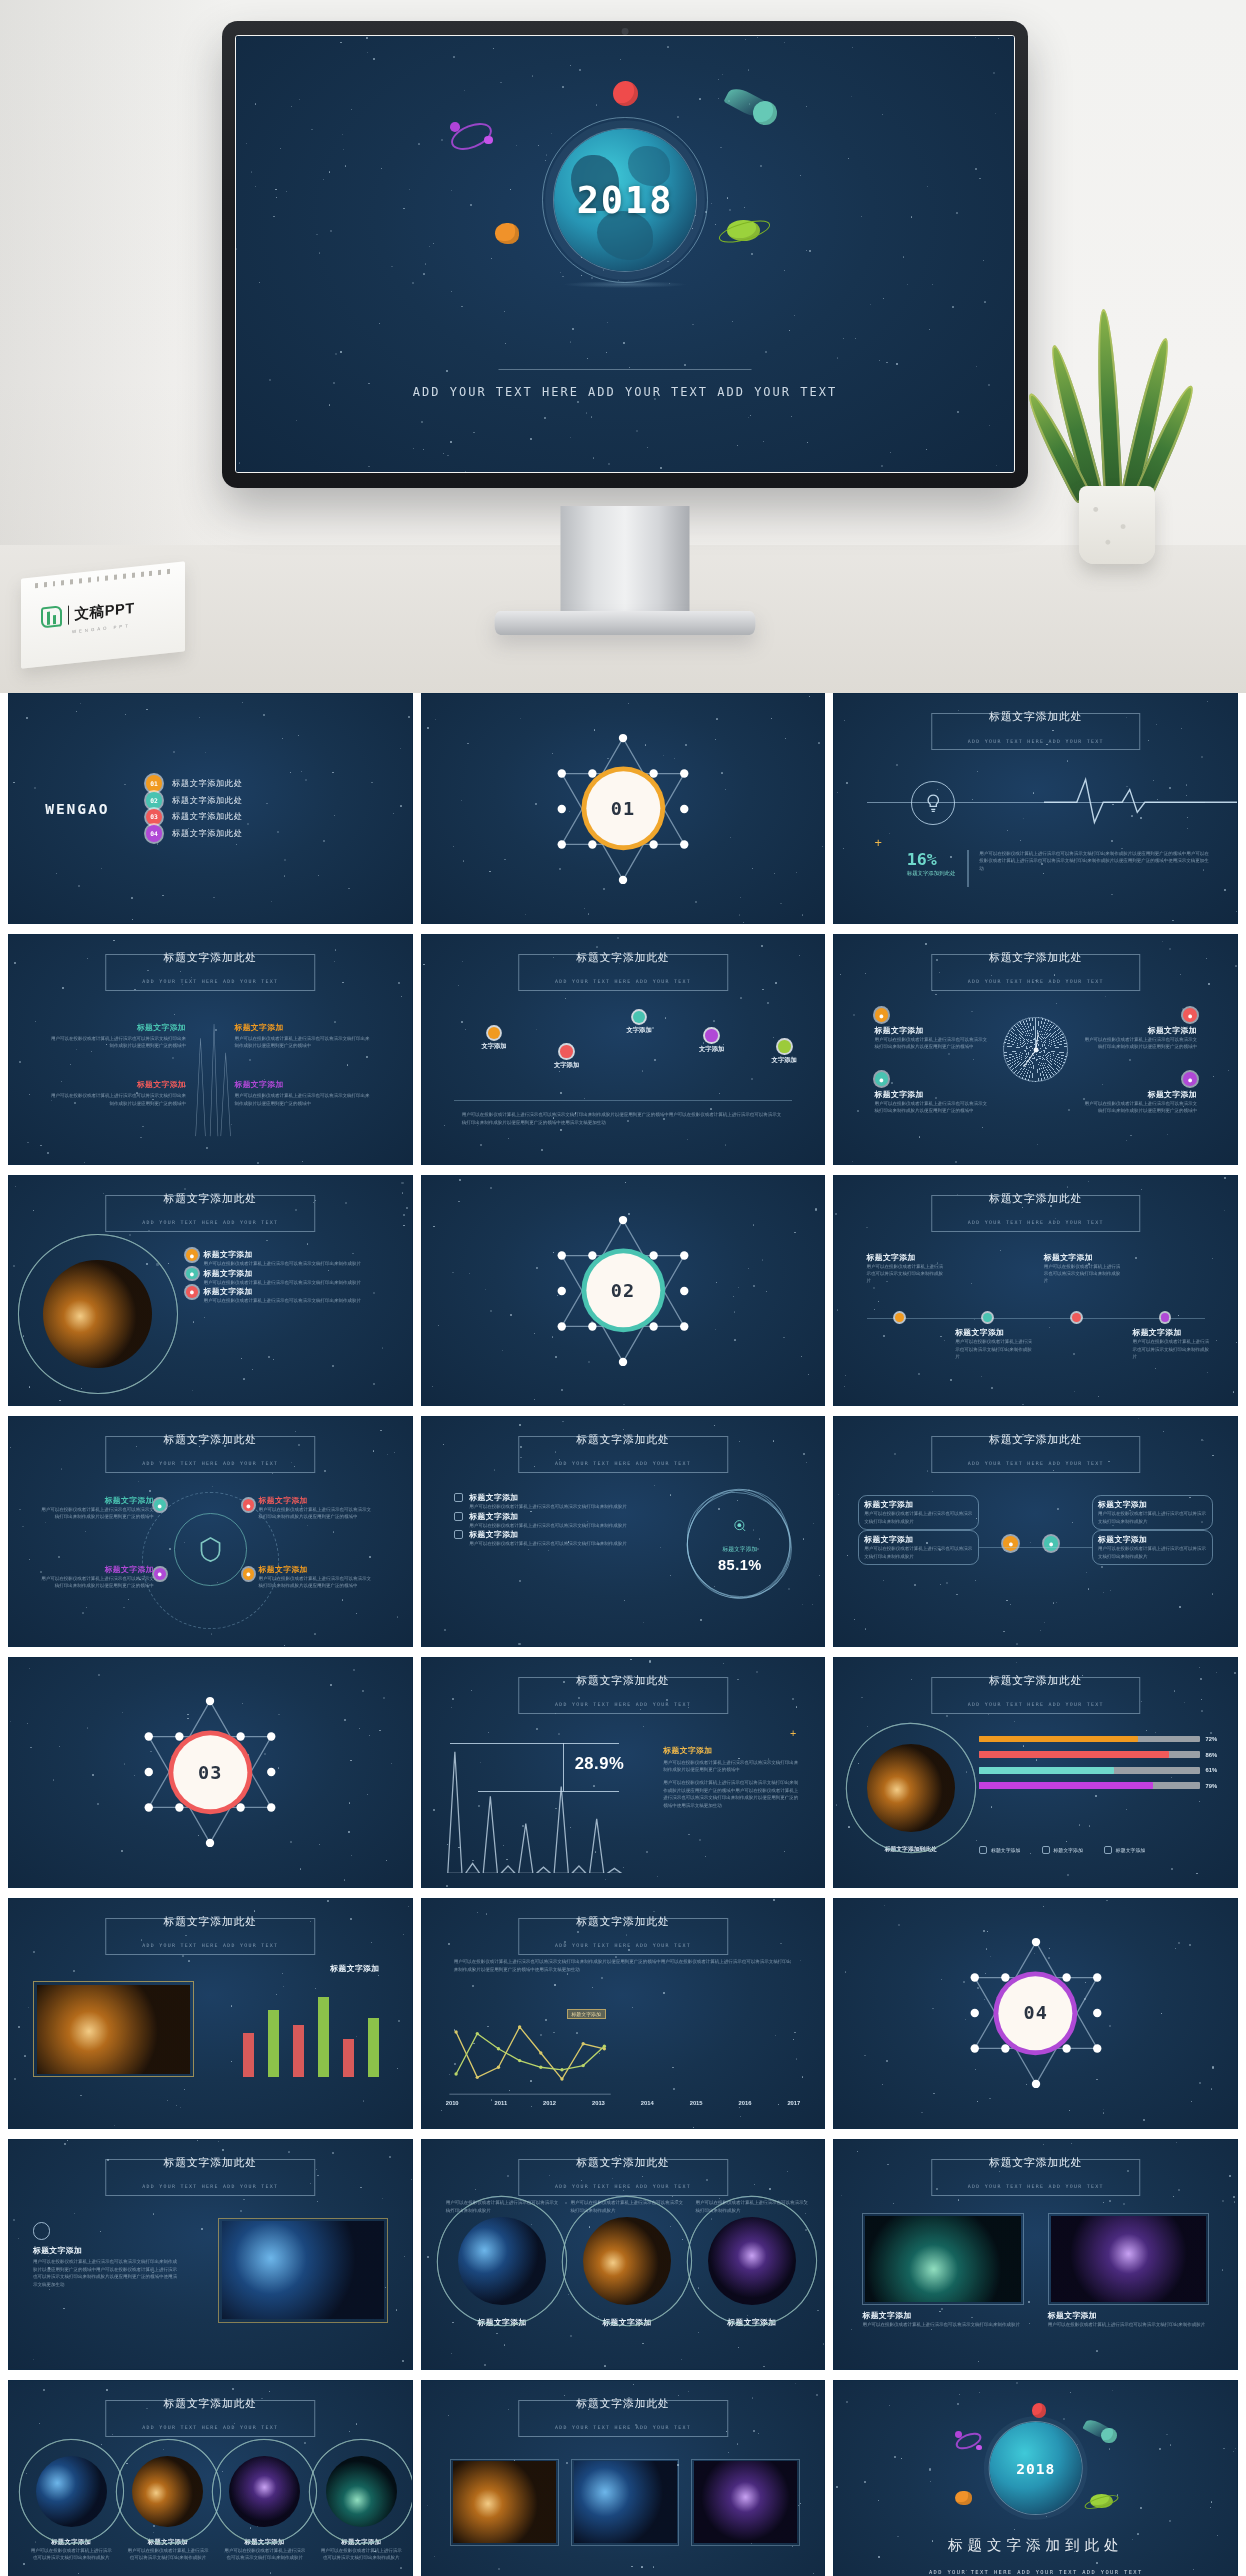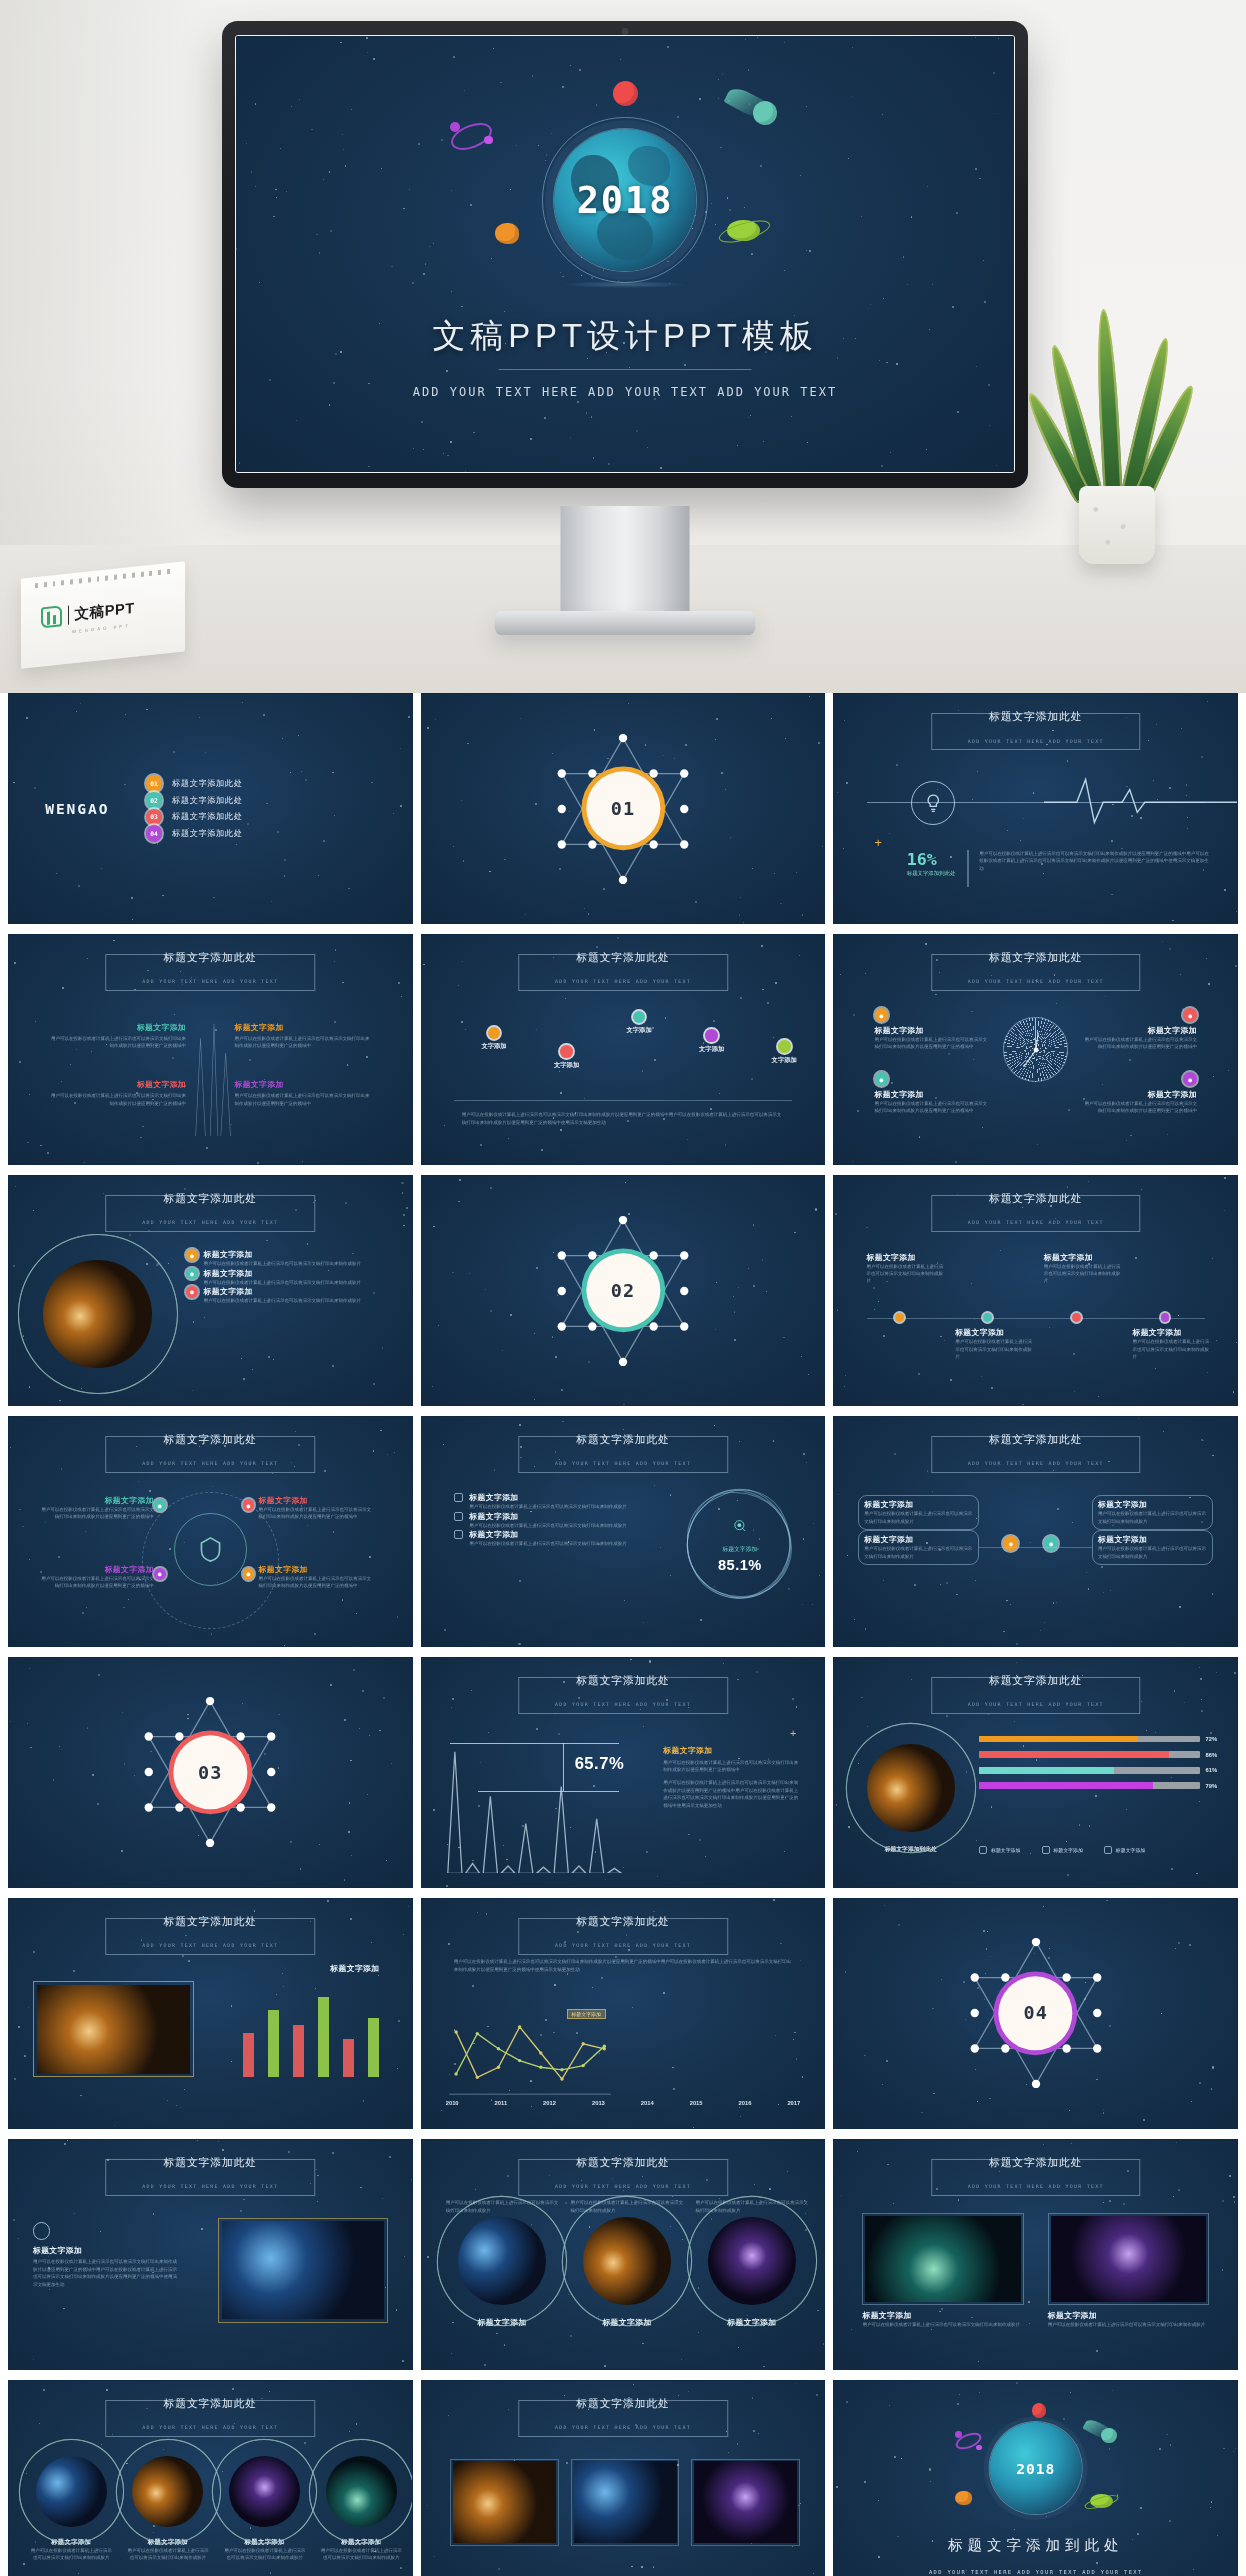--- a/index.html
+++ b/index.html
@@ -494,21 +494,20 @@
           </div>
 
           <div class="globe">
             <div class="globe-land" style="left:12%;top:18%;width:34%;height:40%;"></div>
             <div class="globe-land" style="left:52%;top:12%;width:30%;height:28%;opacity:.55;"></div>
             <div class="globe-land" style="left:30%;top:58%;width:40%;height:34%;opacity:.7;"></div>
             <div class="globe-year">2018</div>
           </div>
           <div class="globe-shadow"></div>
 
-          <div class="hero-title">文稿PPT设计PPT模板</div>
           <div class="hero-rule"></div>
           <div class="hero-sub">ADD YOUR TEXT HERE ADD YOUR TEXT ADD YOUR TEXT</div>
         </div>
       </div>
     </div>
     <div class="mon-neck"></div>
     <div class="mon-base"></div>
   </div>
 
   <div style="position:absolute;left:21.4px;top:547px;width:181px;height:117px;">
@@ -1622,21 +1621,21 @@
           <path d="M41 60 L45 36.8 L49 60Z" fill="none" stroke="rgba(205,225,242,.75)" stroke-width="0.7"></path>
           <path d="M51 60 L55 57.1 L59 60Z" fill="none" stroke="rgba(205,225,242,.75)" stroke-width="0.7"></path>
           <path d="M61 60 L65 19.400000000000006 L69 60Z" fill="none" stroke="rgba(205,225,242,.75)" stroke-width="0.7"></path>
           <path d="M71 60 L75 56.52 L79 60Z" fill="none" stroke="rgba(205,225,242,.75)" stroke-width="0.7"></path>
           <path d="M81 60 L85 34.480000000000004 L89 60Z" fill="none" stroke="rgba(205,225,242,.75)" stroke-width="0.7"></path>
           <path d="M91 60 L95 57.68 L99 60Z" fill="none" stroke="rgba(205,225,242,.75)" stroke-width="0.7"></path>
       </svg>
       <div style="position:absolute;left:7%;width:42%;top:37%;height:1px;background:rgba(200,222,240,.8);"></div>
       <div style="position:absolute;left:14%;width:35%;top:58%;height:1px;background:rgba(200,222,240,.8);"></div>
       <div style="position:absolute;left:35%;top:37%;height:21%;width:1px;background:rgba(200,222,240,.8);"></div>
-      <div class="big-stat" style="position:absolute;left:38%;top:42%;font-size:16.6px;">65.7%</div>
+      <div class="big-stat" style="position:absolute;left:38%;top:42%;font-size:16.6px;">28.9%</div>
       <div style="position:absolute;right:6%;top:38%;width:34%;">
         <div class="hd" style="color:#f0b84a;">标题文字添加</div>
         <div class="body-txt" style="margin-top:2.9px;">用户可以在投影仪或者计算机上进行演示也可以将演示文稿打印出来制作成胶片以便应用到更广泛的领域中</div>
         <div class="body-txt" style="margin-top:5.8px;">用户可以在投影仪或计算机上进行演示也可以将演示文稿打印出来制作成胶片以便应用到更广泛的领域中用户可以在投影仪或者计算机上进行演示也可以将演示文稿打印出来制作成胶片以便应用到更广泛的领域中使用演示文稿更加生动</div>
       </div>
       <div style="position:absolute;right:7%;top:30%;color:#f0b84a;font-size:10.7px;">+</div>
     </div>
   </div>
   <div class="thumb">
     <div class="space"></div>

